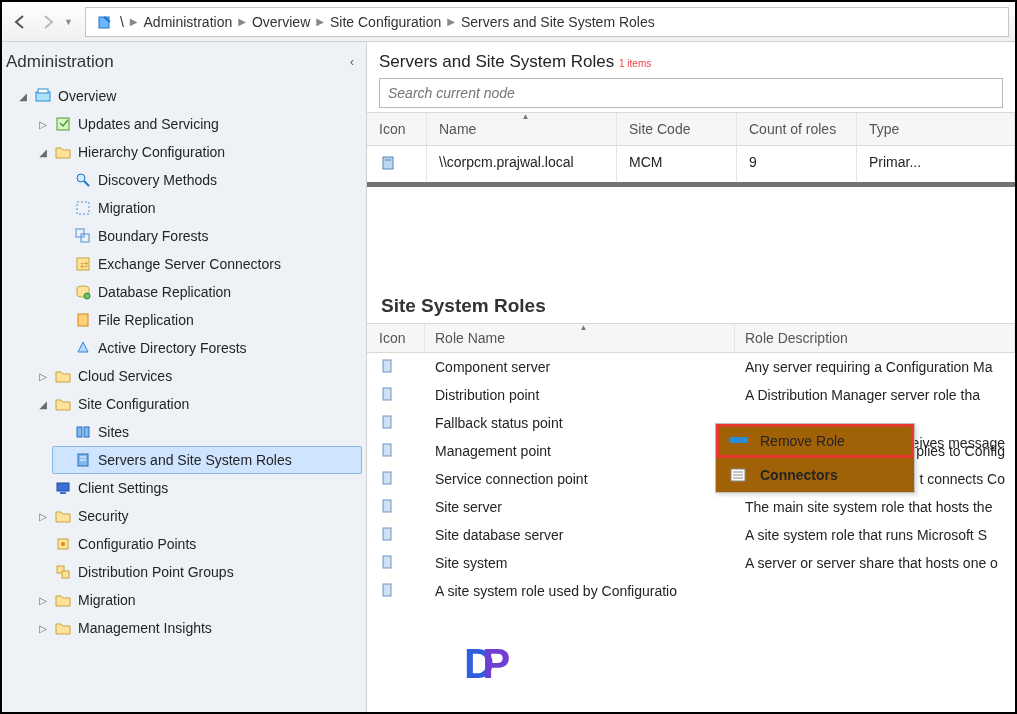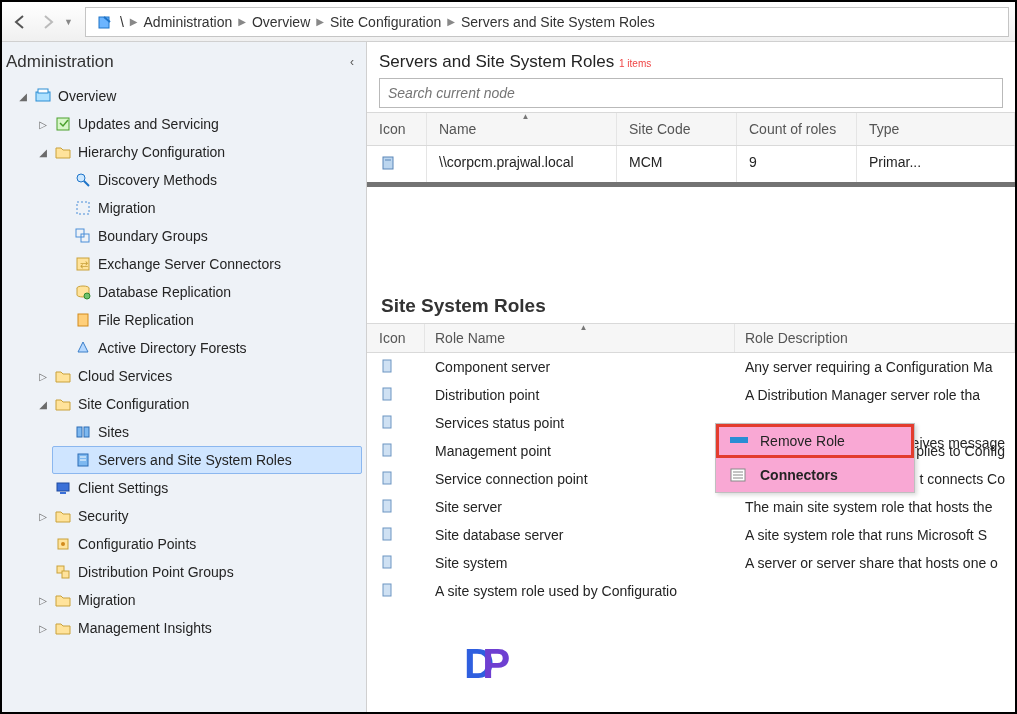--- a/index.html
+++ b/index.html
@@ -35,21 +35,21 @@
   .sorticon { font-size:8px; position:absolute; top:-1px; left:50%; color:#777; }
   .col-icon{width:60px;} .col-name{width:190px;} .col-site{width:120px;} .col-count{width:120px;} .col-type{flex:1;}
   .gridrow { border-bottom:5px solid #737373; }
   .subhead { padding:18px 14px 6px 14px; font-size:19px; font-weight:600; color:#333; }
   .grid2head, .grid2row { display:flex; align-items:center; }
   .grid2head { background:#f6f6f6; border-top:1px solid #d9d9d9; border-bottom:1px solid #d9d9d9; }
   .g2-icon{width:58px;padding:6px 10px 6px 12px;} .g2-role{width:310px;padding:6px 10px;} .g2-desc{flex:1;padding:6px 10px;white-space:nowrap;overflow:hidden;}
   .grid2head .g2-icon,.grid2head .g2-role,.grid2head .g2-desc{border-right:1px solid #e5e5e5;color:#555;position:relative;}
   .grid2row { height:28px; }
   .rolerows { position:relative; }
-  .ctx { position:absolute; left:715px; top:423px; width:200px; background:#f9a8d4; border:1px solid #bfbfbf; box-shadow:2px 2px 4px rgba(0,0,0,0.15); font-size:14px; }
+  .ctx { position:absolute; left:715px; top:423px; width:200px; background:#a16207; border:1px solid #bfbfbf; box-shadow:2px 2px 4px rgba(0,0,0,0.15); font-size:14px; }
   .ctxitem { display:flex; align-items:center; gap:12px; padding:9px 14px; }
   .ctx .high { border:3px solid #e33c2e; padding:6px 11px; }
   .ctx .prop { font-weight:600; }
   .ctxicon { width:18px; height:14px; display:inline-block; }
   .logo { position:absolute; left:464px; top:640px; font-size:42px; font-weight:700; font-family: Arial; }
   .logo span.d{color:#2f5fdf;} .logo span.p{color:#6e3fd1;}
   svg { display:block; }
 </style>
 </head>
 <body>
@@ -154,21 +154,21 @@
                   </li>
                 <li>
                     <div class="node">
                       <span class="exp"></span>
                       <span class="ic">
                         <svg width="16" height="16">
                           <rect x="1" y="1" width="8" height="8" fill="none" stroke="#4a8ed8"></rect>
                           <rect x="6" y="6" width="8" height="8" fill="none" stroke="#4a8ed8"></rect>
                         </svg>
                       </span>
-                      <span>Boundary Groups</span>
+                      <span>Boundary Forests</span>
                     </div>
                   </li>
                 <li>
                     <div class="node">
                       <span class="exp"></span>
                       <span class="ic">
                         <svg width="16" height="16">
                           <rect x="2" y="2" width="12" height="12" fill="#ffe39b" stroke="#c9a13a"></rect>
                           <text x="5" y="12" font-size="10" fill="#c9a13a">⇄</text>
                         </svg>
@@ -393,21 +393,21 @@
             </span></div>
           <div class="g2-role">Distribution point</div>
           <div class="g2-desc">A Distribution Manager server role tha</div>
         </div>
       <div class="grid2row">
           <div class="g2-icon"><span class="ic">
               <svg width="14" height="16">
                 <rect x="2" y="2" width="8" height="12" fill="#cfe1f3" stroke="#6c95c2"></rect>
               </svg>
             </span></div>
-          <div class="g2-role">Services status point</div>
+          <div class="g2-role">Fallback status point</div>
           <div class="g2-desc" style="text-align:right;margin-top:39px;">ceives message</div>
         </div>
       <div class="grid2row">
           <div class="g2-icon"><span class="ic">
               <svg width="14" height="16">
                 <rect x="2" y="2" width="8" height="12" fill="#cfe1f3" stroke="#6c95c2"></rect>
               </svg>
             </span></div>
           <div class="g2-role">Management point</div>
           <div class="g2-desc" style="text-align:right;">plies to Config</div>

